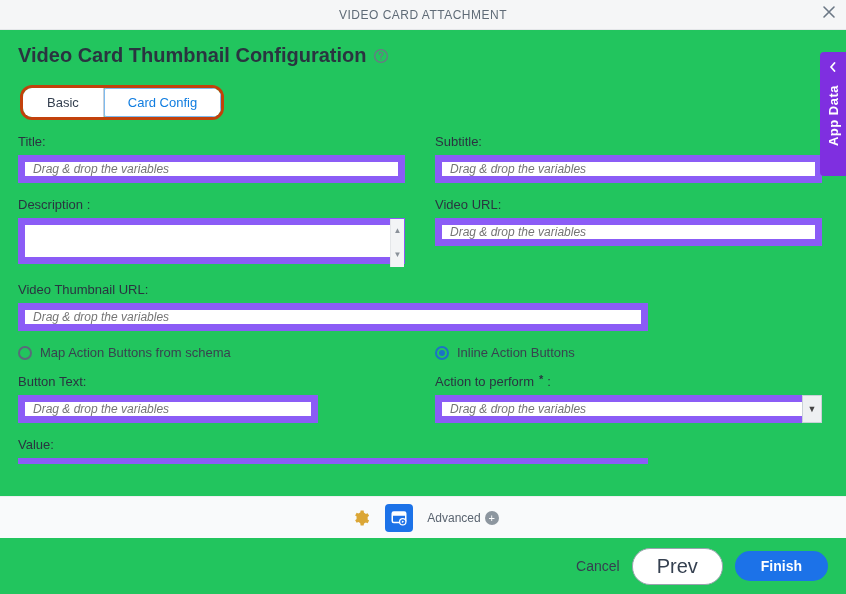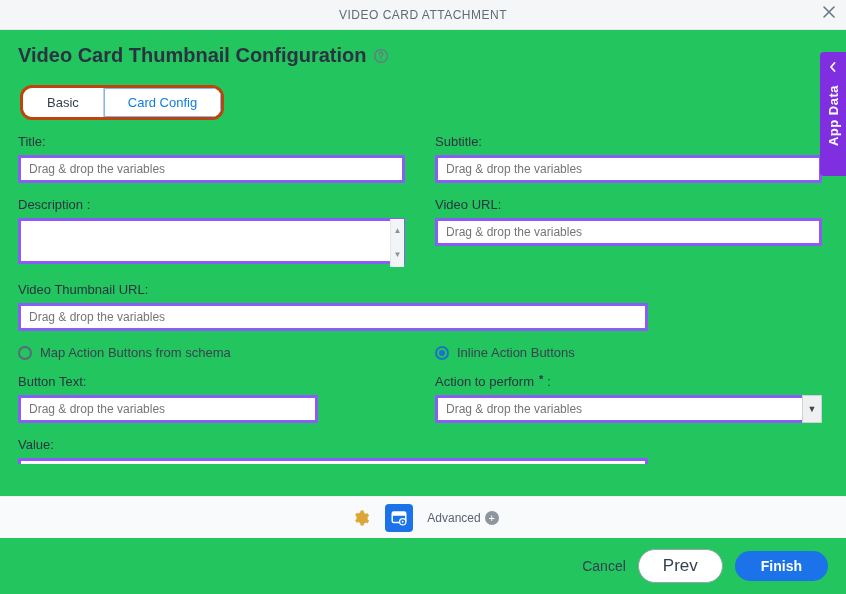--- a/index.html
+++ b/index.html
@@ -19,41 +19,41 @@
   .scroll-area { height: 330px; overflow-y: scroll; padding-right: 6px; }
   
   .scroll-area::-webkit-scrollbar { width: 12px; }
   .scroll-area::-webkit-scrollbar-track { background: #f0f1f2; }
   .scroll-area::-webkit-scrollbar-thumb { background: #c4c9cf; border-radius: 2px; }
 
   .form-grid { display: grid; grid-template-columns: 1fr 1fr; column-gap: 30px; row-gap: 14px; }
   .field { display: flex; flex-direction: column; gap: 6px; }
   .field.full { grid-column: 1 / -1; }
   .label { font-size: 13px; font-weight: 400; display:flex; align-items:center; gap:4px; color:#2a3440;}
-  .input { height: 28px; border: 3px solid #8b5cf6; font-size: 12px; color:#9aa2ab; padding: 0 8px; background:#fff; width:100%;}
+  .input { height: 28px; border: 7px solid #8b5cf6; font-size: 12px; font-style: italic; color:#9aa2ab; padding: 0 8px; background:#fff; width:100%;}
   .input.desc { height: 46px; resize: none; font-family: inherit; position: relative; }
   .desc-wrap { position:relative; }
   .desc-arrows { position:absolute; right:1px; top:1px; bottom:1px; width:14px; background:#f3f4f6; display:flex; flex-direction:column; border-left:1px solid #e4e6e9;}
   .desc-arrows span{ flex:1; display:flex; align-items:center; justify-content:center; color:#8a919a; font-size:8px; line-height:1;}
   .radio-row { display:flex; align-items:center; gap:8px; font-size:13px; }
   .radio { width:14px; height:14px; border:2px solid #1c72c6; border-radius:50%; display:inline-block; position:relative; }
   .radio.checked::after{content:""; position:absolute; inset:2px; background:#1c72c6; border-radius:50%;}
   .radio.unchecked{ border-color:#5a6a7a;}
   .dropdown-wrap { display:flex; }
   .dropdown-wrap .input { flex:1; border-right:none; }
   .dropdown-btn { width:20px; border:1px solid #c9d0d8; background:#eef0f2; display:flex; align-items:center; justify-content:center; font-size:9px; color:#444; cursor:pointer;}
 
   .footer-bar { height: 42px; background: #f9fafb; border-top: 1px solid #edeff1; display:flex; align-items:center; justify-content:center; gap:10px; }
   .gear, .cardicon { display:inline-flex; align-items:center; justify-content:center; width:28px; height:28px; border-radius:4px; }
   .cardicon { background:#1c72e8; }
   .adv { font-size:12px; color:#5a6470; margin-left:4px; display:flex; align-items:center; gap:4px;}
   .plus { width:14px; height:14px; border-radius:50%; background:#8d969f; color:#fff; font-size:11px; line-height:14px; text-align:center; }
   .action-row { height: 56px; display:flex; align-items:center; justify-content:flex-end; gap:12px; padding:0 18px; }
   .btn-text { font-size:14px; background:none; border:none; cursor:pointer; color:#354050;}
-  .btn-outline { font-size:17px; border:1px solid #9aa3ae; background:#fff; border-radius:18px; padding:6px 24px; cursor:pointer; color:#354050;}
+  .btn-outline { font-size:20px; border:1px solid #9aa3ae; background:#fff; border-radius:18px; padding:6px 24px; cursor:pointer; color:#354050;}
   .btn-primary { font-size:14px; border:none; background:#1c72e8; color:#fff; font-weight:600; border-radius:18px; padding:7px 26px; cursor:pointer;}
 
   .side-tab { position:absolute; right:0; top:52px; width:26px; height:124px; background:#7f2fe0; border-radius:4px 0 0 4px; display:flex; flex-direction:column; align-items:center; justify-content:flex-start; padding-top:8px; cursor:pointer;}
   .side-tab .chev { color:#fff; font-size:13px; }
   .side-tab .vtext { writing-mode: vertical-rl; transform: rotate(180deg); color:#fff; font-size:13px; font-weight:600; margin-top:10px; letter-spacing:.5px;}
 
   
   .sub-grid-left { max-width: 300px; }
   .star{font-style:normal;font-weight:700;position:relative;top:-3px;font-size:11px;margin-left:1px;}
 </style>

